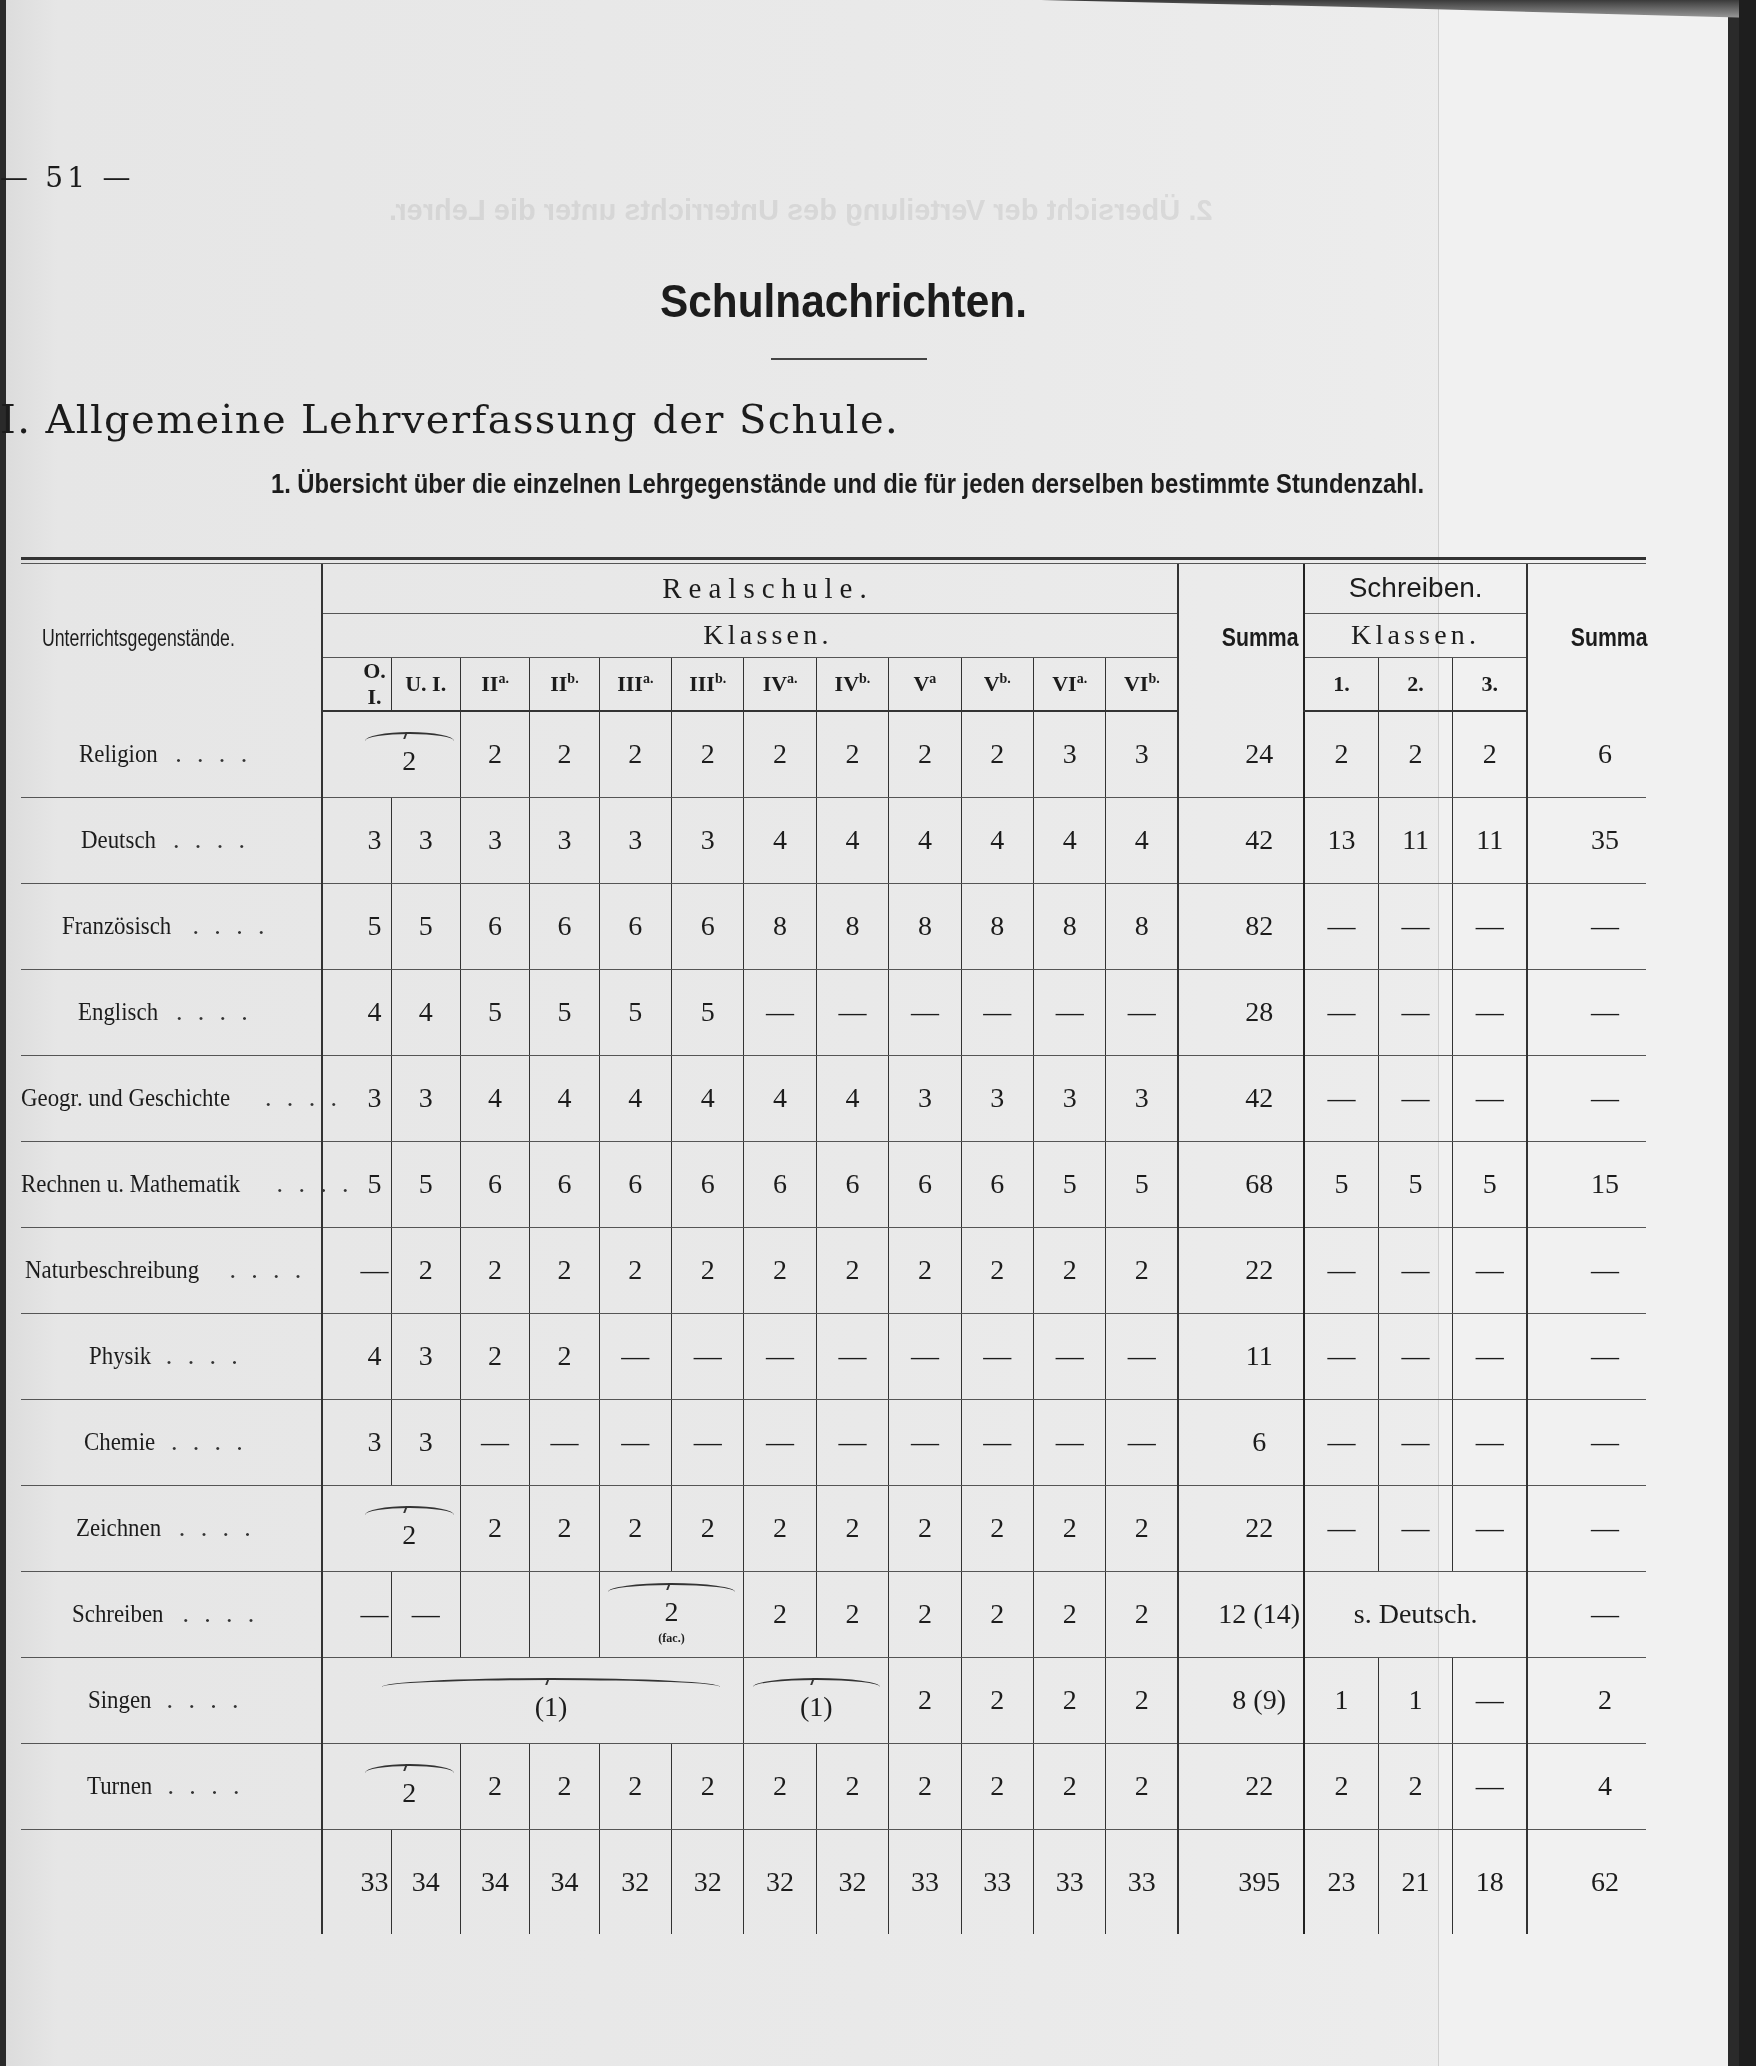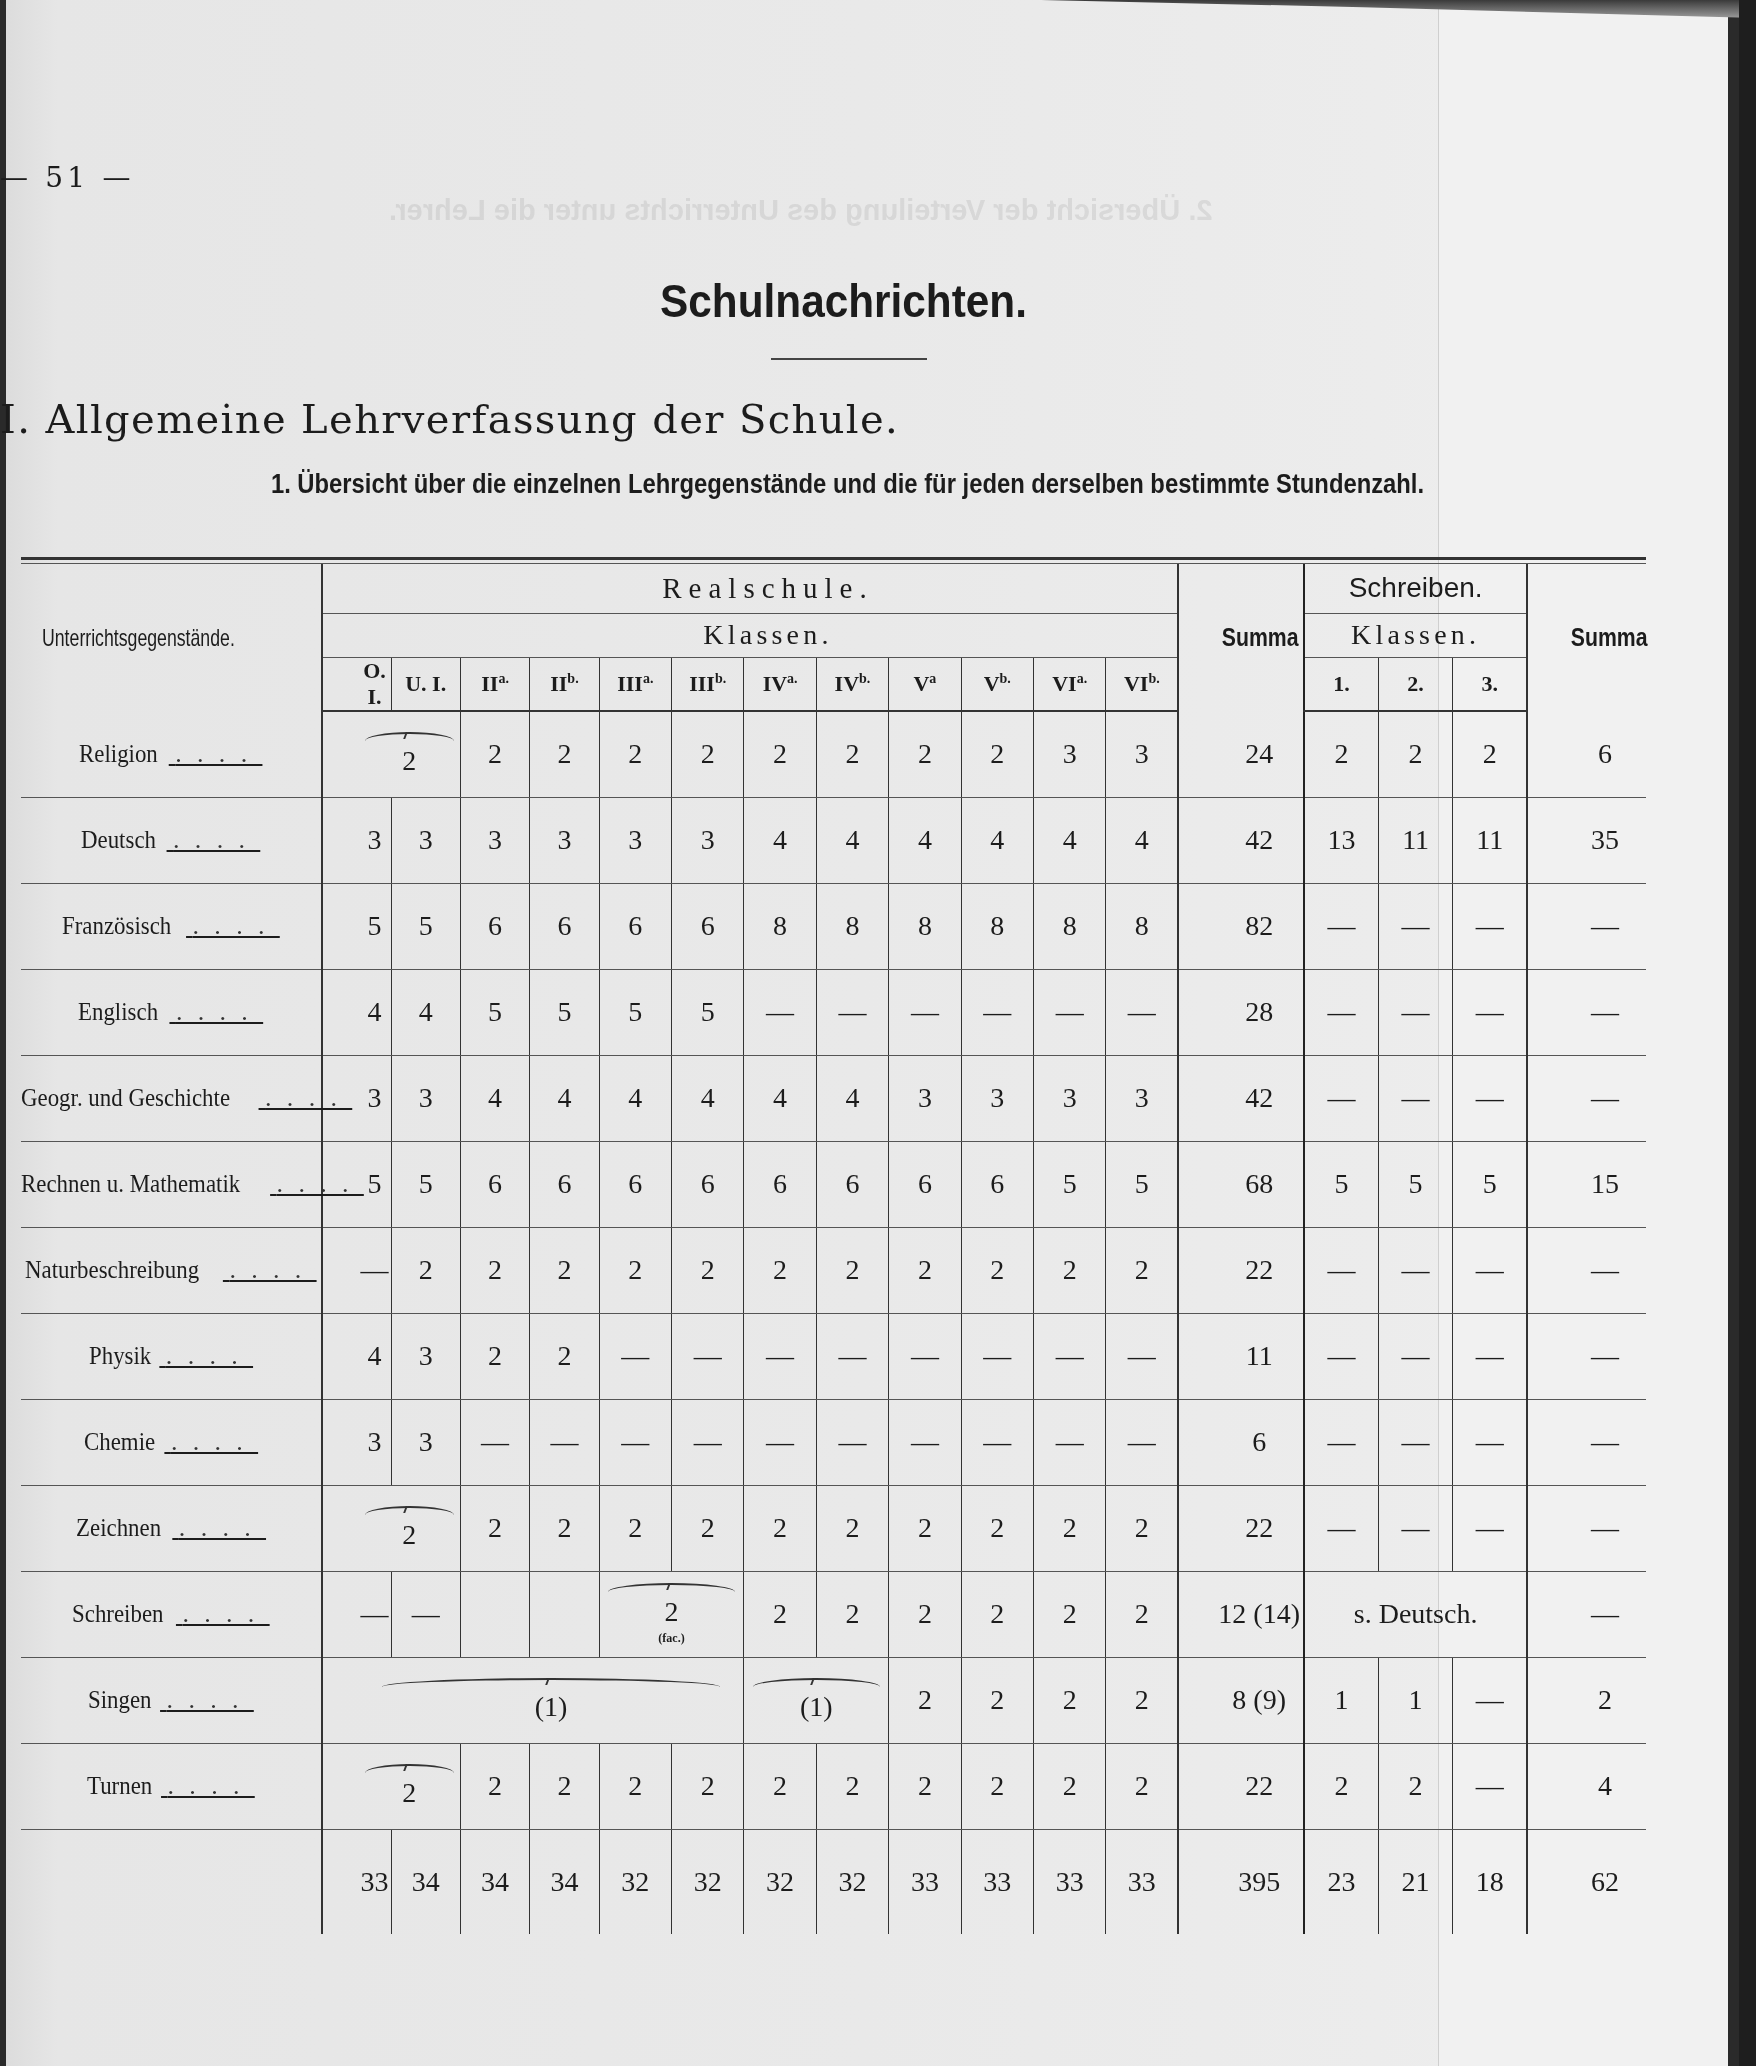--- a/index.html
+++ b/index.html
@@ -62,21 +62,21 @@
   table.lehr tr.h1 th { height:49px; }
   table.lehr tr.h2 th { height:43px; }
   table.lehr tr.h3 th { height:49px; border-bottom:2.8px double #333;font-weight:bold; }
   .grp-title { font-size:29px; letter-spacing:7px; border-bottom:1.4px solid #555; }
   .grp-sub { font-size:28px; letter-spacing:4.2px; border-bottom:1.4px solid #555; }
   .vor-title { font-family:"Liberation Sans", sans-serif; font-size:28px; border-bottom:1.4px solid #555; }
   .summa-hdr { font-family:"Liberation Sans", sans-serif; font-weight:bold !important; font-size:25px; transform:scaleX(0.85); }
   .subject-hdr-text { font-family:"Liberation Sans", sans-serif; font-size:23.6px; display:inline-block; transform:scaleX(0.75); transform-origin:left; padding-left:0; }
   .cls { font-size:22px; }
   .cls sup { font-size:14px; }
-  .subject { font-size:26px; white-space:nowrap;text-decoration:underline; }
+  .subject { font-size:26px; white-space:nowrap; }
   .subject .name { display:inline-block; transform:scaleX(0.88); transform-origin:left; }
   .subject .dots { letter-spacing:15.3px; color:#333; }
   .brace {
     display:block; margin:0 auto 4.2px auto; width:88%; height:7px;
     border-top:2.1px solid #333; border-radius:50% 50% 0 0 / 100% 100% 0 0;
     position:relative;
   }
   .brace::after {
     content:""; position:absolute; left:50%; top:-2.1px; width:7px; height:7px;
     border-left:2.1px solid #333; transform:translateX(-50%) skewX(-20deg);

